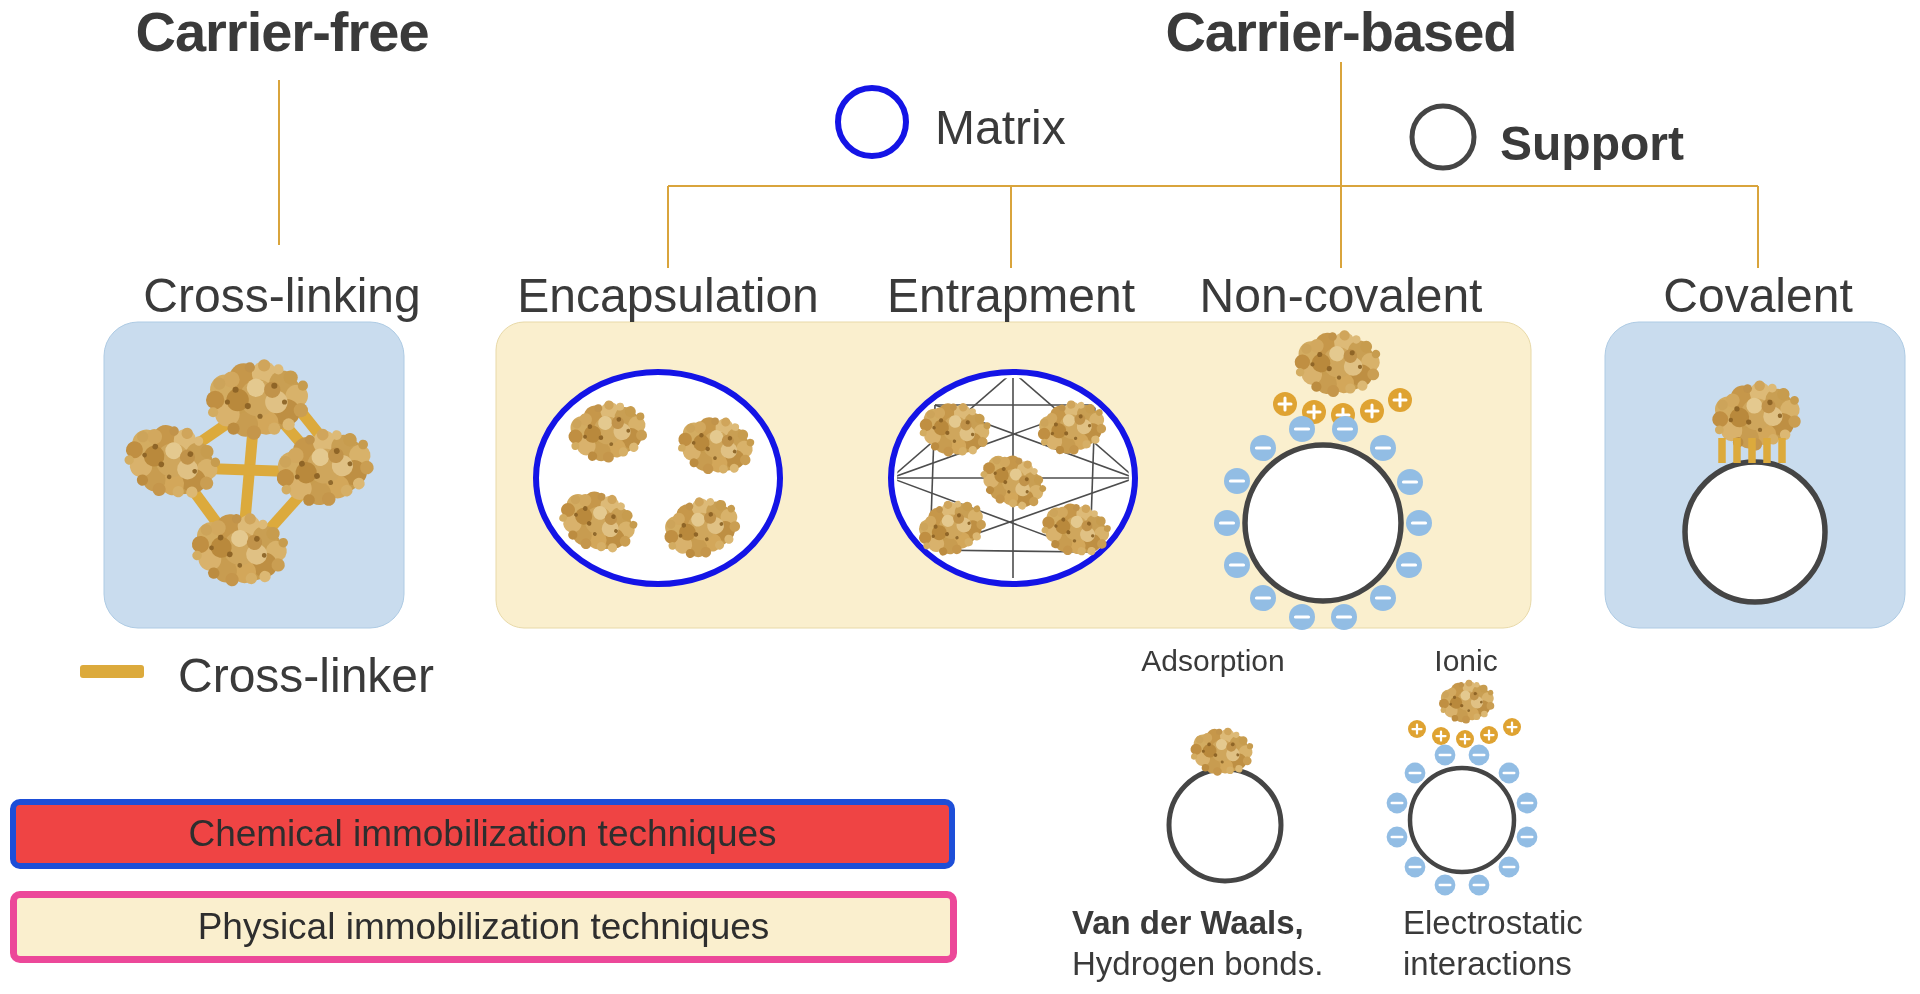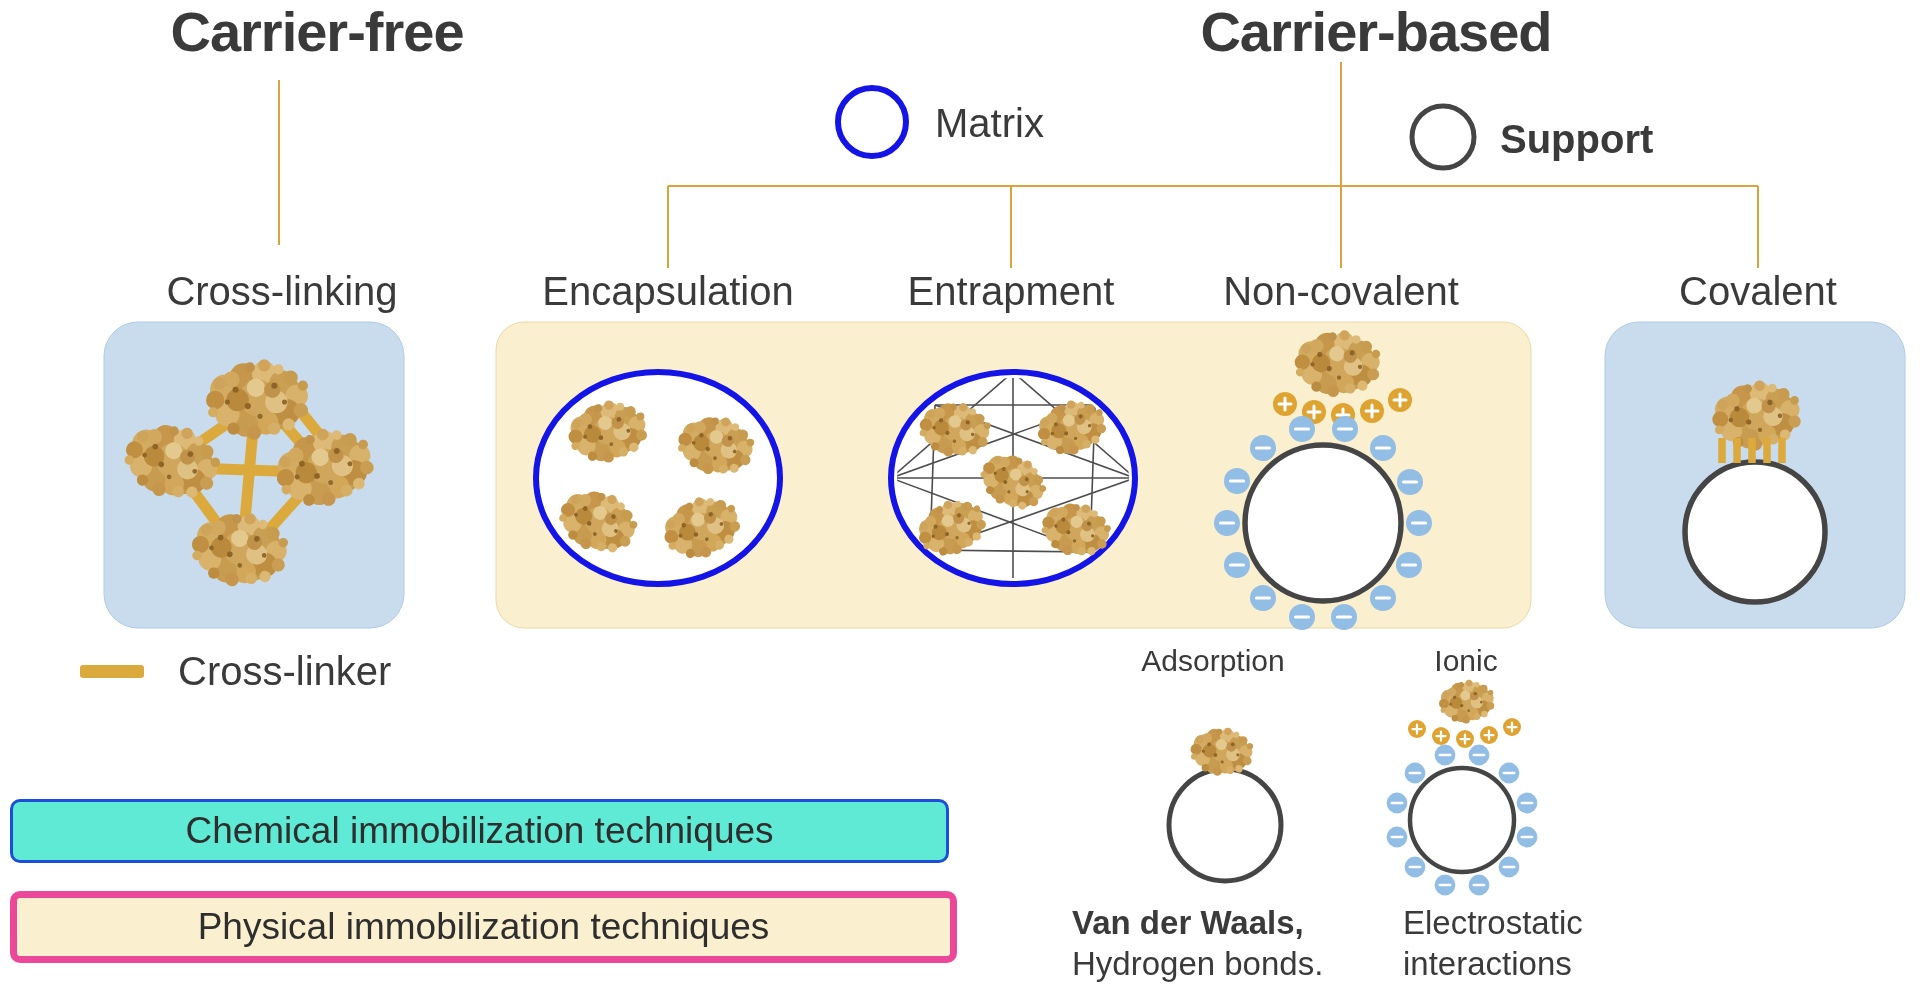--- a/index.html
+++ b/index.html
@@ -10,33 +10,33 @@
     font-family:"Liberation Sans",sans-serif;
     overflow:hidden;
   }
   .canvas > svg{position:absolute;left:0;top:0;}
   .lbl{
     position:absolute;
     color:#3A3A3A;
     white-space:nowrap;
     line-height:1.15;
   }
-  .title{font-size:56px;font-weight:700;letter-spacing:-1px;margin-left:35px;}
-  .tech{font-size:40px;}
+  .title{font-size:56px;font-weight:700;letter-spacing:-1px;}
+  .tech{font-size:48px;}
   .centered{transform:translateX(-50%);}
   .small{font-size:30px;}
   .desc{font-size:33px;line-height:41px;}
   .legend-box{
     position:absolute;
     width:933px;height:58px;
     border-radius:10px;
     display:flex;align-items:center;justify-content:center;
     font-size:37px;color:#2E2E2E;
   }
-  .legend-chemical{background:#5eead4;border:3px solid #1d4ed8;}
+  .legend-chemical{background:#ef4444;border:6px solid #1d4ed8;}
   .legend-physical{background:#FAEFCE;border:7px solid #ec4899;}
 </style>
 </head>
 <body>
 
 <div class="canvas">
 
 <svg width="1920" height="994" viewBox="0 0 1920 994">
   <defs>
     <g id="enzyme">

